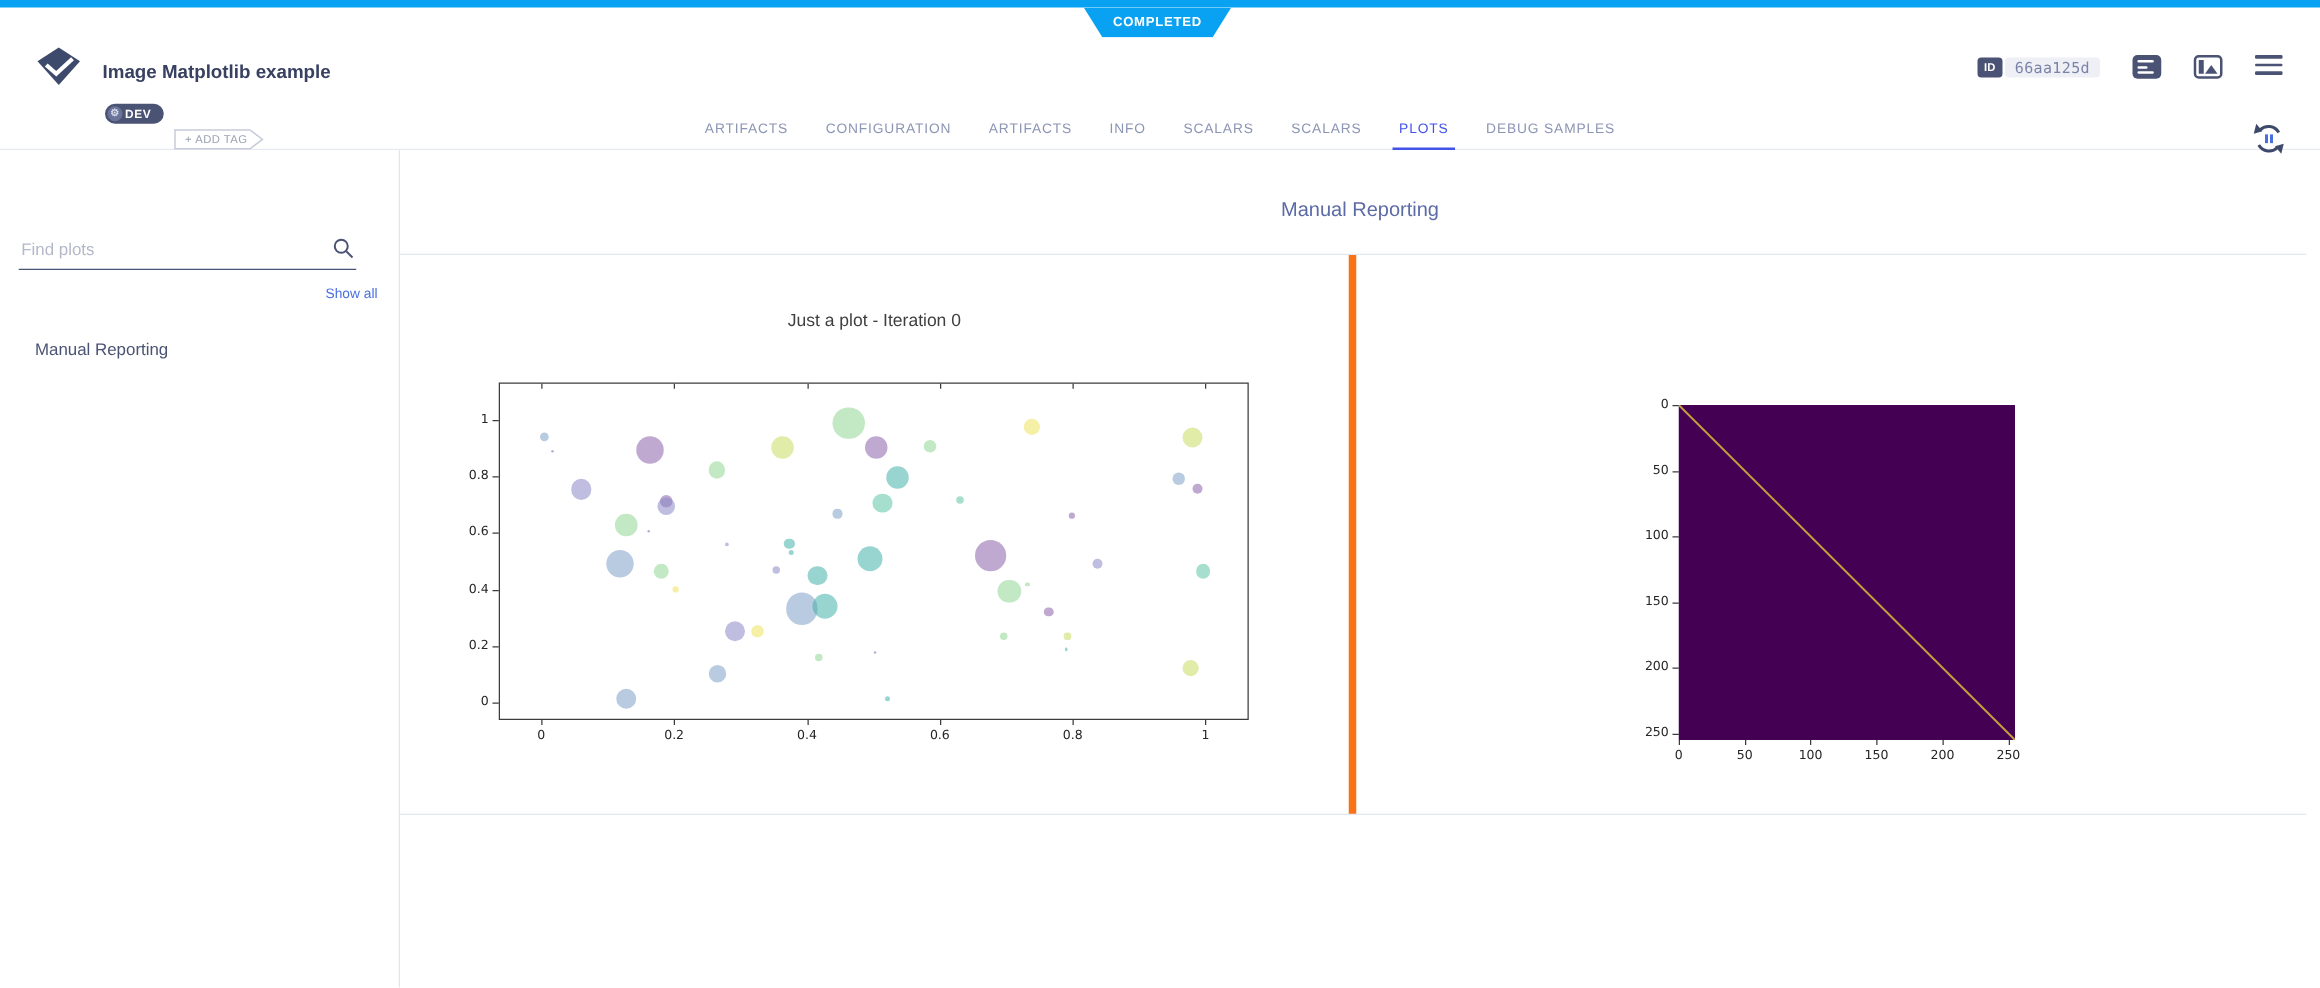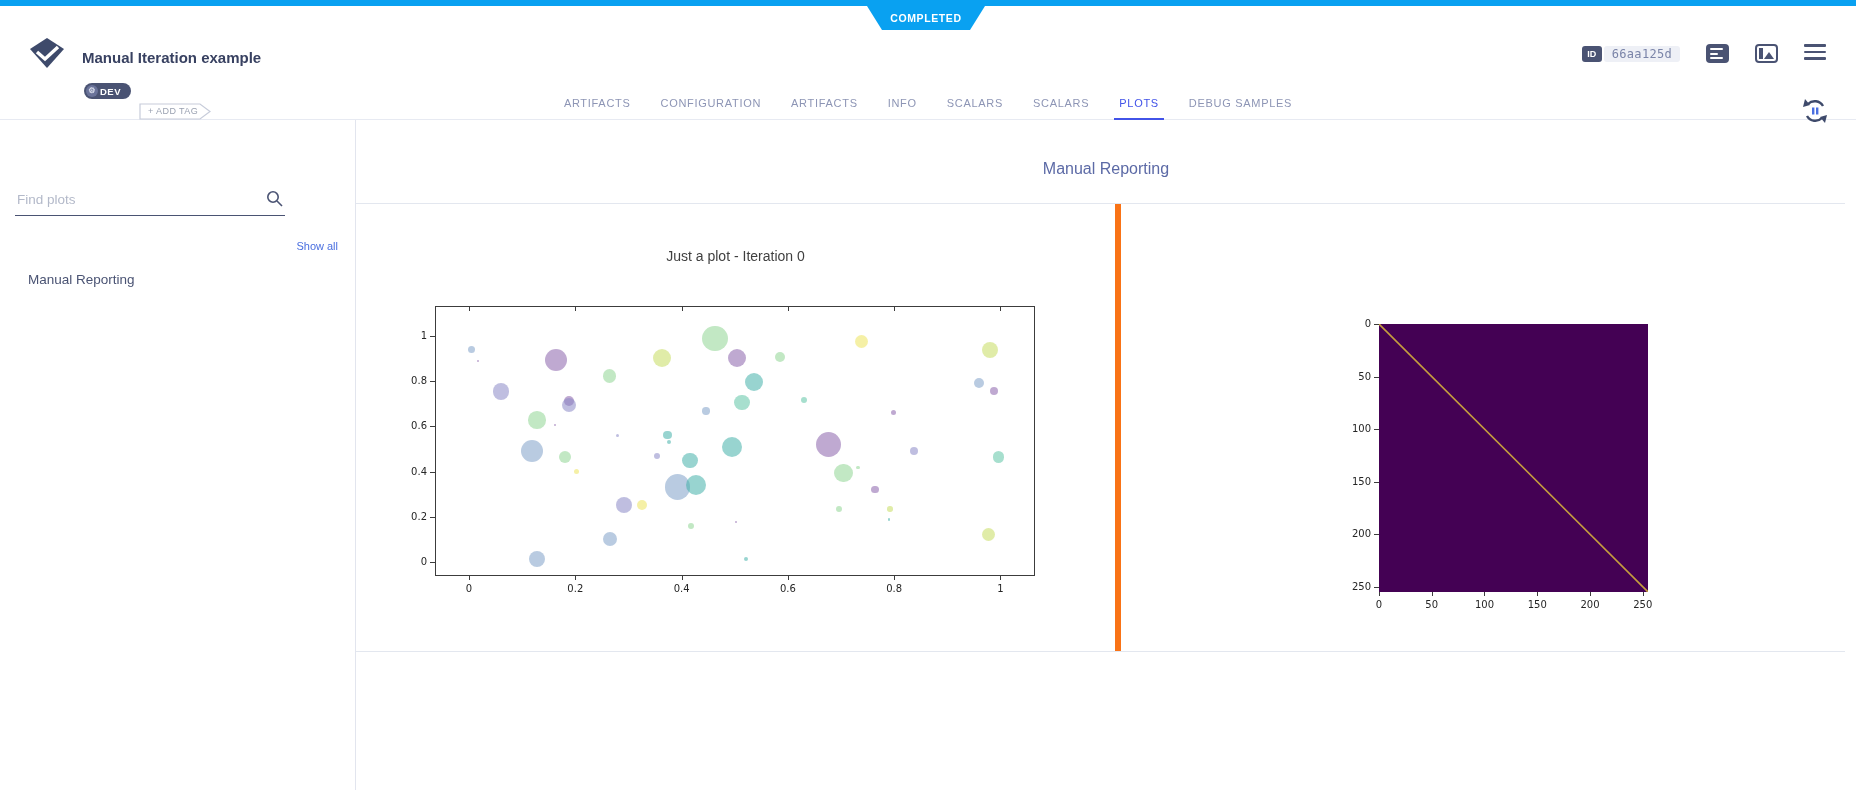--- a/index.html
+++ b/index.html
@@ -46,27 +46,27 @@
   .tabs { position:absolute; left:0; top:90px; width:1856px; height:30px; display:flex;
           justify-content:center; align-items:flex-end; gap:0; }
   .tab { font-size:11px; font-weight:500; letter-spacing:.7px; color:#8d95b5; padding:0 15px 11px;
          cursor:pointer; position:relative; }
   .tab.active { color:#4253e8; }
   .tab.active::after { content:""; position:absolute; left:10px; right:10px; bottom:0; height:2px; background:#4253e8; }
   .refresh { position:absolute; right:26px; top:96px; width:30px; height:30px; }
 
   
   .content { position:absolute; left:0; top:120px; width:1856px; height:670px; display:flex; }
-  .sidebar { width:356px; height:670px; border-right:1px solid #e2e5ee; position:relative; background:#fff; }
+  .sidebar { width:320px; height:670px; border-right:1px solid #e2e5ee; position:relative; background:#fff; }
   .searchwrap { position:absolute; left:15px; top:68px; width:270px; }
   .searchwrap input { width:270px; border:none; outline:none; font-size:13.5px; color:#4a5373;
                       padding:4px 26px 8px 2px; border-bottom:1.5px solid #4a5373; background:transparent; }
   .searchwrap input::placeholder { color:#b3b9c9; }
   .searchwrap svg { position:absolute; right:2px; top:2px; }
-  .showall { position:absolute; right:17px; top:120px; font-size:11px; color:#4a6fe0; cursor:pointer; }
+  .showall { position:absolute; right:17px; top:109px; font-size:11px; color:#4a6fe0; cursor:pointer; }
   .plist { position:absolute; left:0; top:138px; width:100%; }
   .plist .item { height:42px; display:flex; align-items:center; padding:0 20px 0 28px; font-size:13.5px;
                  color:#4a5373; cursor:pointer; justify-content:space-between; }
   .plist .item.dimmed { color:#bcc1cd; }
 
   .main { flex:1; position:relative; }
   .group-title { text-align:center; padding-top:40px; height:83px; font-size:16px; color:#5c6aa6; }
   .plotrow { position:relative; margin-right:11px; height:449px;
              border-top:1px solid #e3e7ef; border-bottom:1px solid #e3e7ef; display:flex; }
   .cell { position:relative; height:100%; }
@@ -88,21 +88,21 @@
 <div class="topbar"></div>
 <div class="ribbon">
   <span>COMPLETED</span>
 </div>
 
 <div class="header">
   <svg class="logo" viewBox="0 0 38 34">
     <path d="M19 2 L36 13 L19 32 L2 13 Z" fill="#3e4a6b"></path>
     <path d="M9 16 L17 23 L30 11" stroke="#fff" stroke-width="3.4" fill="none"></path>
   </svg>
-  <div class="title">Manual Iteration example</div>
+  <div class="title">Image Matplotlib example</div>
 
   <div class="tagrow">
     <div class="devtag">
       <span class="gear">⚙</span>
       <span>DEV</span>
     </div>
     <div class="addtag">
       <svg width="72" height="17" viewBox="0 0 72 17">
         <polygon points="1,1 61,1 71,8.5 61,16 1,16" fill="none" stroke="#c7ccda" stroke-width="1.2"></polygon>
       </svg>

